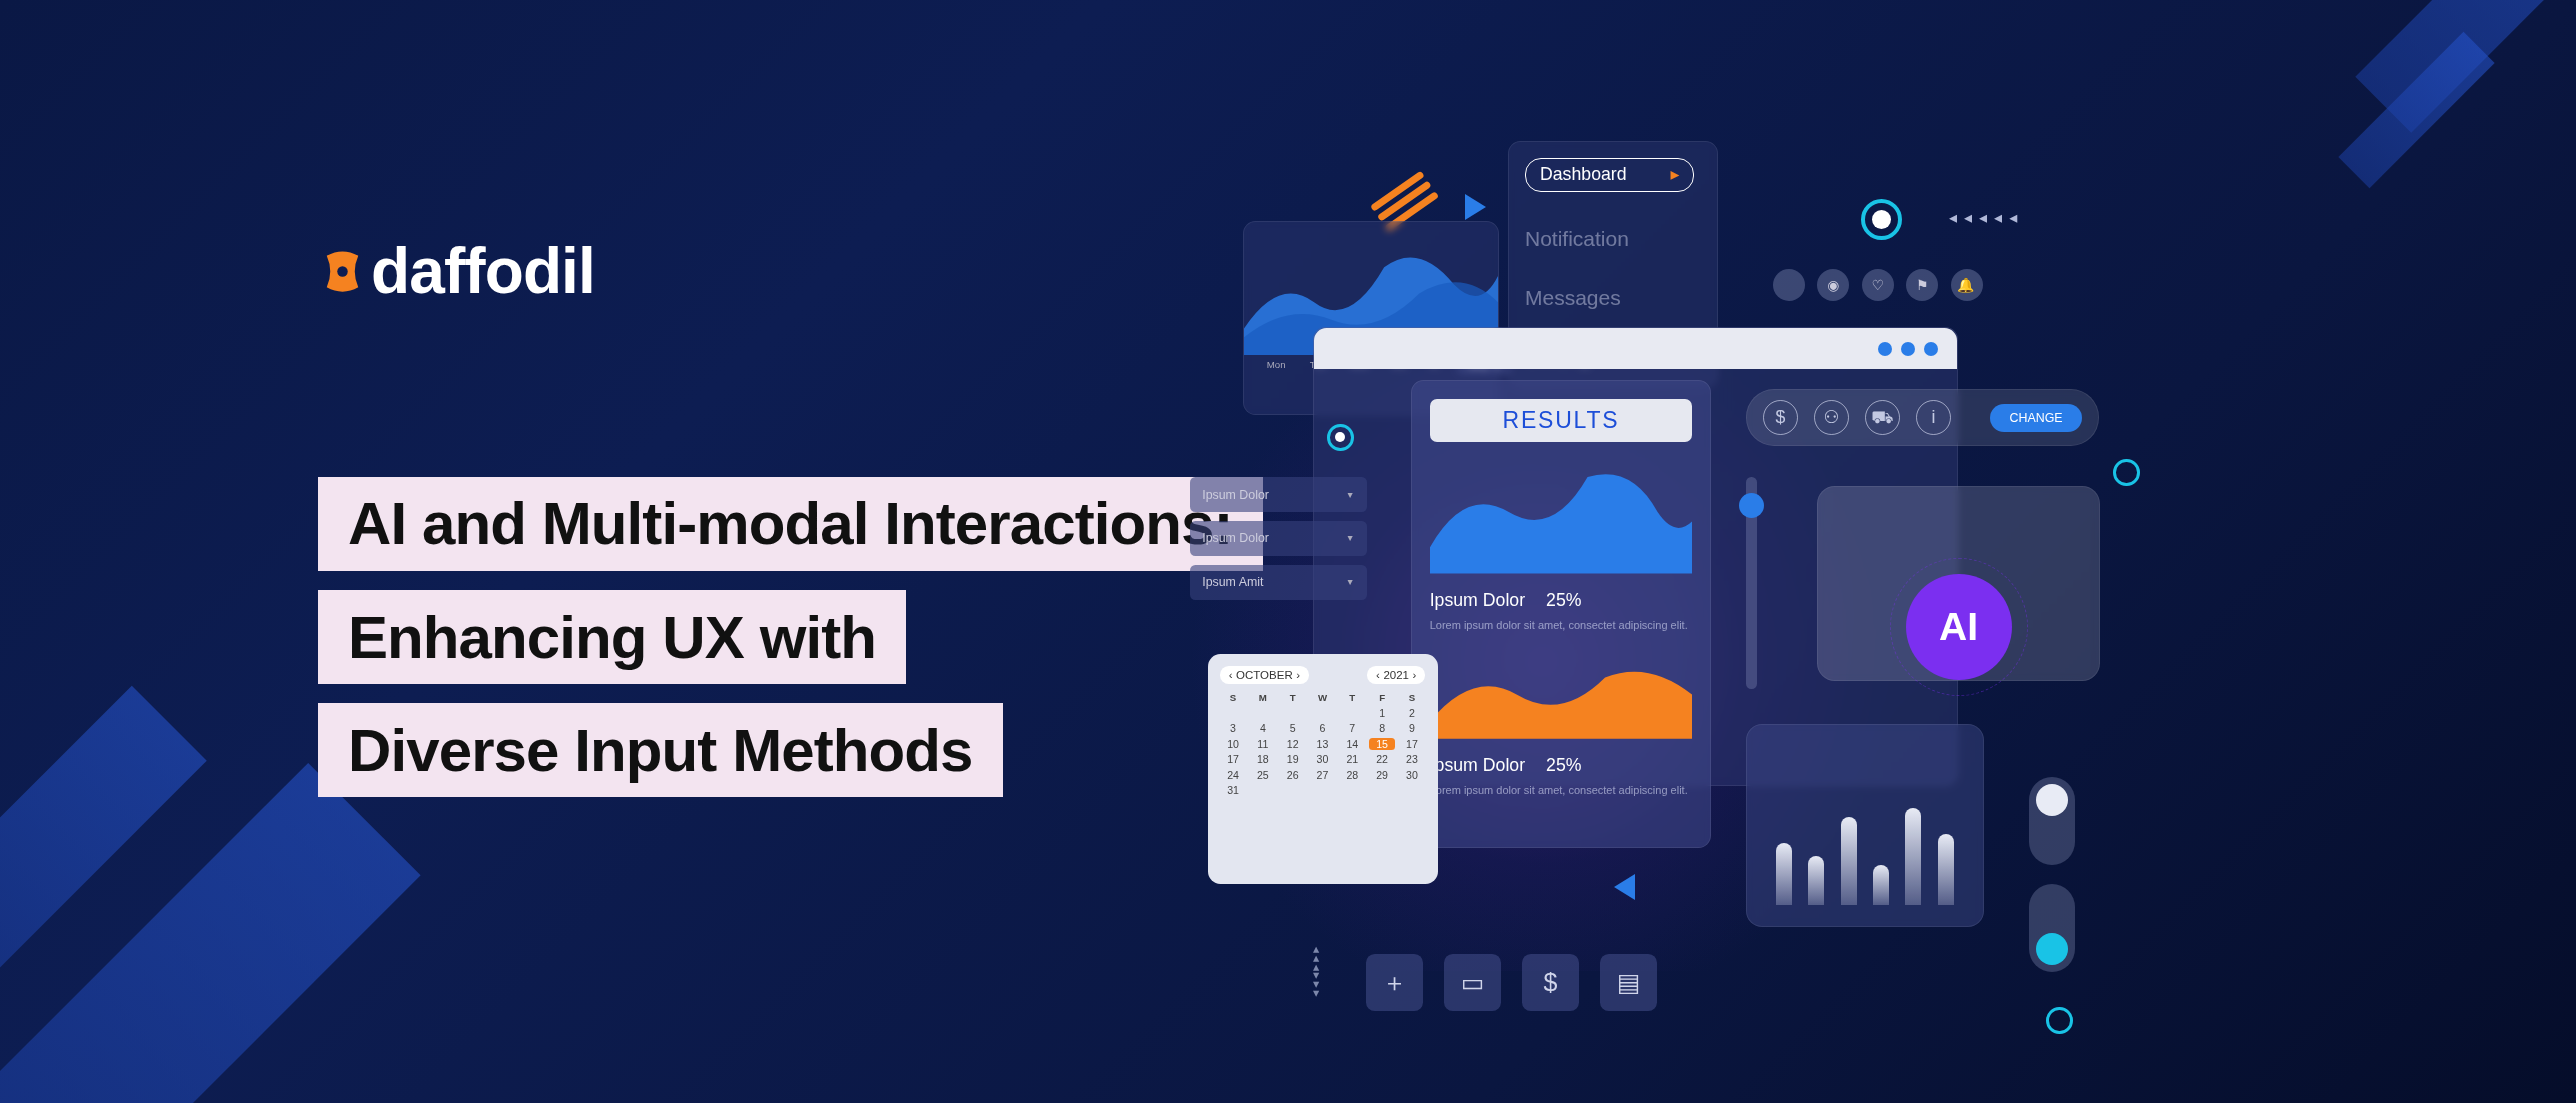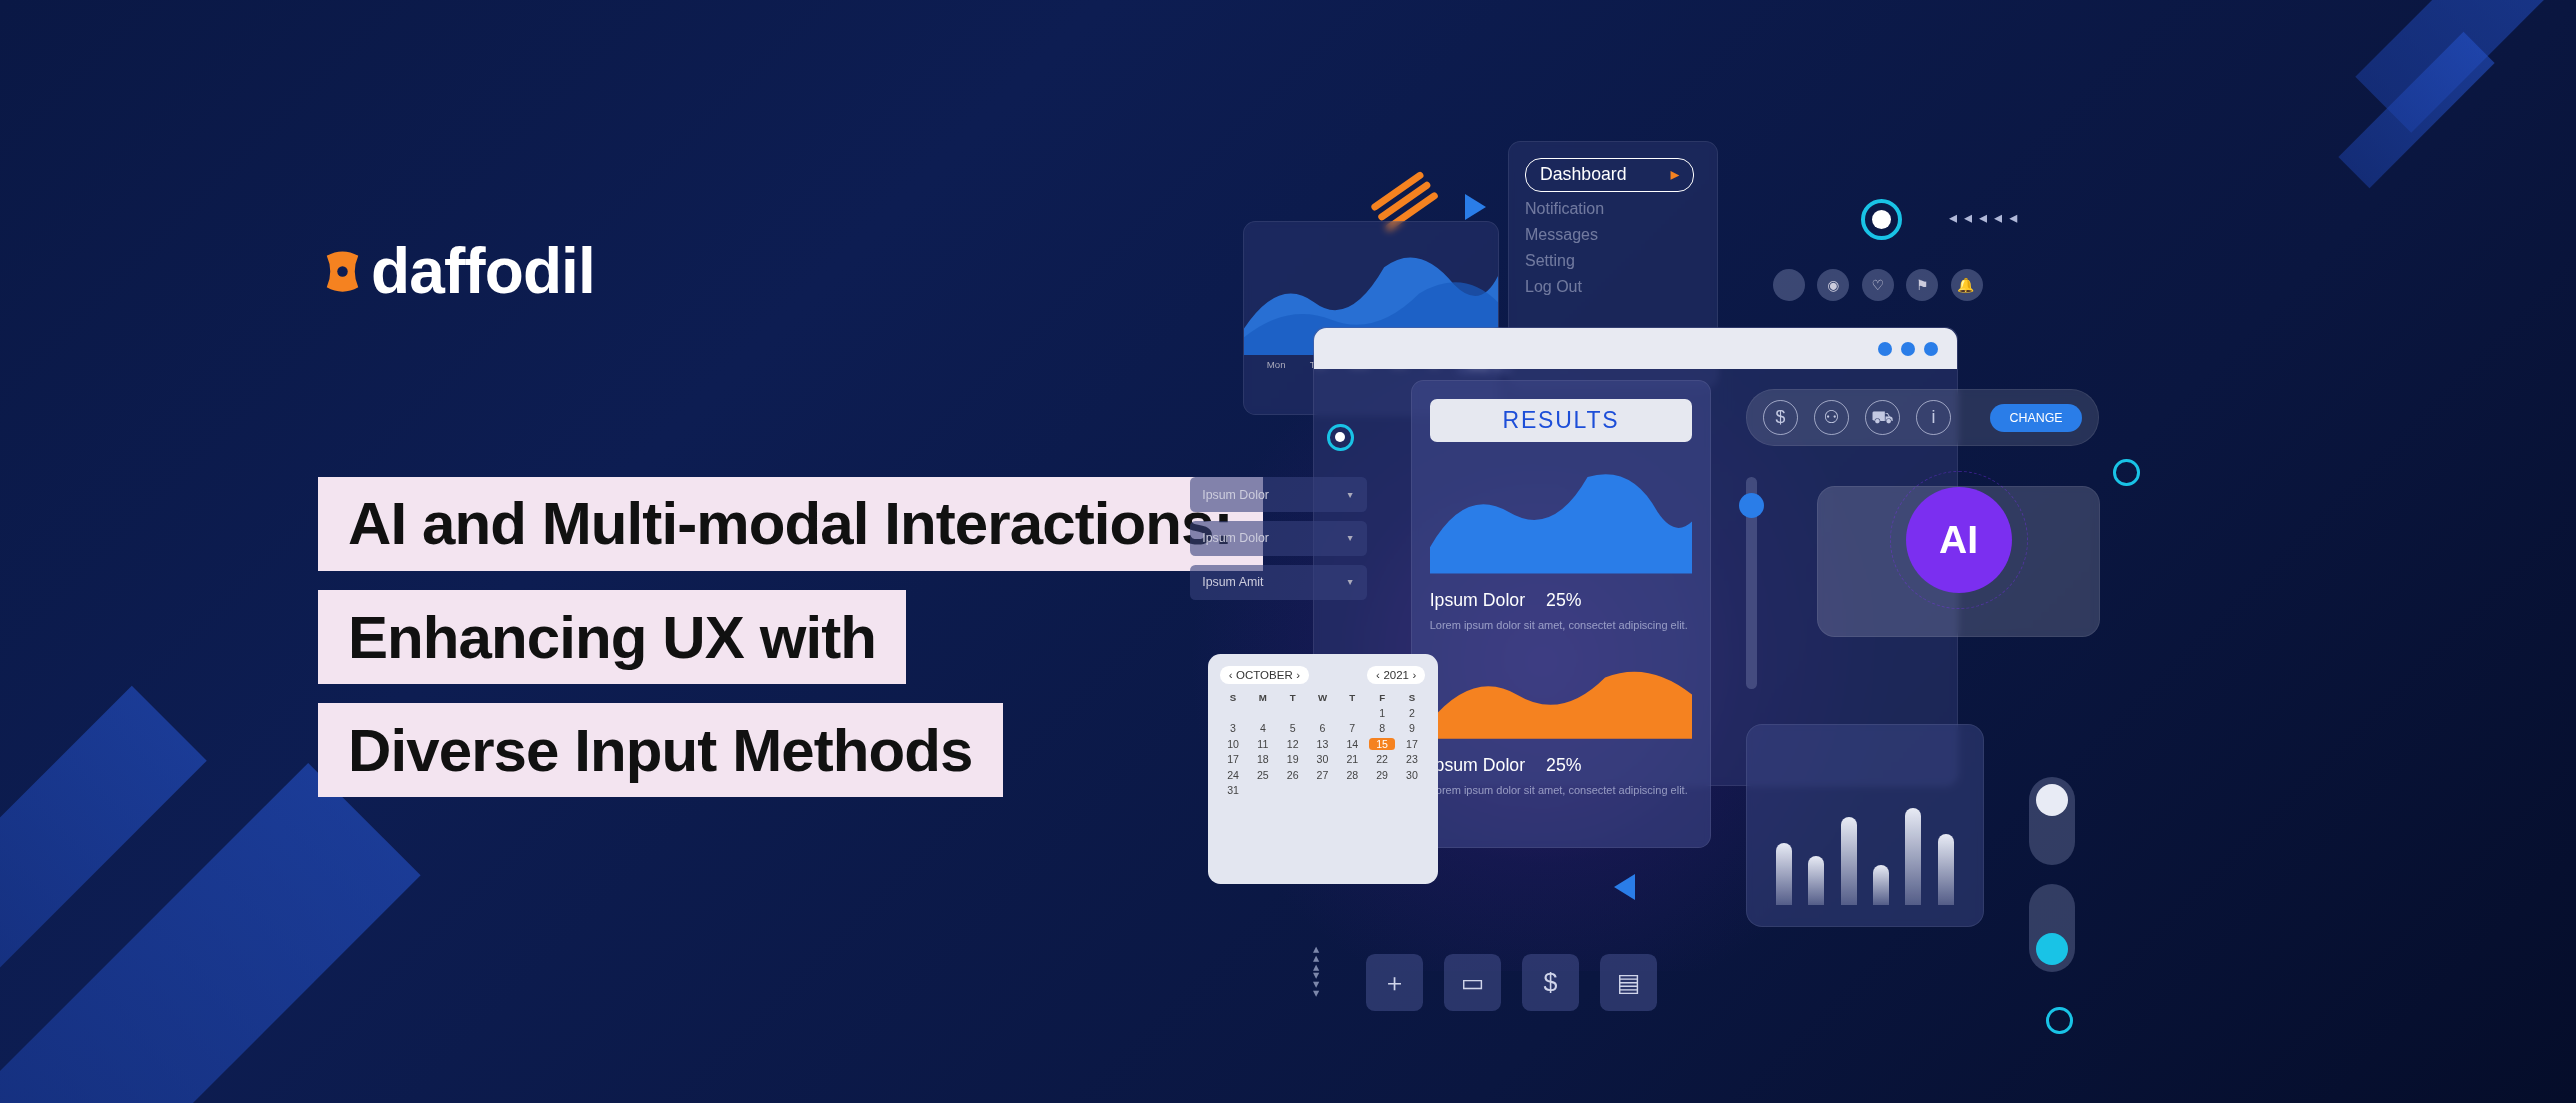--- a/index.html
+++ b/index.html
@@ -92,21 +92,21 @@
 }
 
 
 .card-linechart { left: 62px; top: 115px; width: 256px; height: 194px; background: rgba(50,60,120,0.4); }
 .card-linechart svg { width: 100%; height: 70%; }
 .day-labels { display: flex; justify-content: space-around; padding: 0 10.6px; font-size: 9.7px; color: #aab; }
 
 
 .card-menu { left: 327px; top: 35px; width: 210px; height: 247px; background: rgba(45,55,110,0.45); padding: 16px; }
 .menu-pill { border: 0.9px solid #fff; border-radius: 16px; padding: 5.3px 14px; color: #fff; font-size: 17.7px; display: inline-flex; align-items: center; gap: 44px; }
-.menu-item { color: rgba(220,225,245,0.45); font-size: 16px; margin-top: 8px; }
+.menu-item { color: rgba(220,225,245,0.45); font-size: 21px; margin-top: 35px; }
 
 
 .card-browser { left: 132px; top: 221px; width: 645px; height: 459px; background: rgba(55,65,125,0.4); }
 .browser-bar { height: 41px; background: #e8eaf2; border-radius: 12.4px 12.4px 0 0; display: flex; align-items: center; justify-content: flex-end; padding: 0 19.4px; gap: 8.8px; }
 .browser-dot { width: 14px; height: 14px; border-radius: 50%; background: #2a7de8; }
 
 
 .card-results { left: 230px; top: 274px; width: 300px; height: 468px; background: rgba(65,75,140,0.55); padding: 17.7px; }
 .results-tabbar { height: 43px; background: #e6e8f0; border-radius: 7px; display: flex; align-items: center; justify-content: center; color: #1d4ed8; font-size: 23px; font-weight: 500; letter-spacing: 1.8px; }
 .results-chart1 { margin-top: 17.7px; height: 115px; }
@@ -117,21 +117,21 @@
 
 .card-iconstrip { left: 565px; top: 283px; width: 353px; height: 57px; background: rgba(255,255,255,0.12); display: flex; align-items: center; padding: 0 16px; gap: 16px; border-radius: 28px; }
 .icon-circ { width: 35px; height: 35px; border: 1.8px solid rgba(230,235,255,0.6); border-radius: 50%; display: flex; align-items: center; justify-content: center; color: rgba(230,235,255,0.8); font-size: 17.7px; }
 .change-btn { margin-left: auto; background: #2a7de8; color: #fff; border-radius: 16px; padding: 7px 19.4px; font-size: 12.4px; font-weight: 500; }
 
 
 .slider-track { position: absolute; left: 565px; top: 371px; width: 10.6px; height: 212px; background: rgba(150,160,200,0.3); border-radius: 5.3px; }
 .slider-thumb { position: absolute; left: 558px; top: 387px; width: 25px; height: 25px; background: #2a7de8; border-radius: 50%; }
 
 
-.card-ai { left: 636px; top: 380px; width: 283px; height: 151px; background: rgba(225,230,245,0.18); border-radius: 17.7px; display: flex; align-items: flex-start; justify-content: center; }
+.card-ai { left: 636px; top: 380px; width: 283px; height: 195px; background: rgba(225,230,245,0.18); border-radius: 17.7px; display: flex; align-items: flex-end; justify-content: center; }
 .ai-chip { width: 106px; height: 106px; background: #7b2ff0; border-radius: 50%; display: flex; align-items: center; justify-content: center; color: #fff; font-size: 39px; font-weight: 700; position: relative; }
 .ai-chip::before { content: ''; position: absolute; inset: -16px; border-radius: 50%; border: 1.8px dashed rgba(123,47,240,0.4); }
 
 
 .card-bars { left: 565px; top: 618px; width: 238px; height: 203px; background: rgba(65,75,140,0.45); border-radius: 16px; display: flex; align-items: flex-end; justify-content: space-around; padding: 21px; }
 .bar { width: 16px; background: linear-gradient(180deg, #e8ebf5 0%, rgba(200,205,230,0.3) 100%); border-radius: 8px 8px 0 0; }
 
 
 .toggles { position: absolute; left: 848px; top: 671px; display: flex; flex-direction: column; gap: 19.4px; }
 .toggle { width: 46px; height: 88px; background: rgba(150,160,200,0.3); border-radius: 23px; position: relative; }

